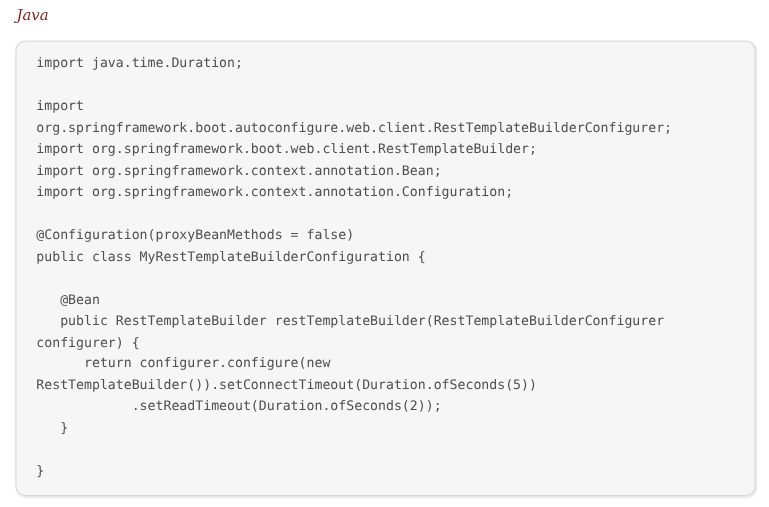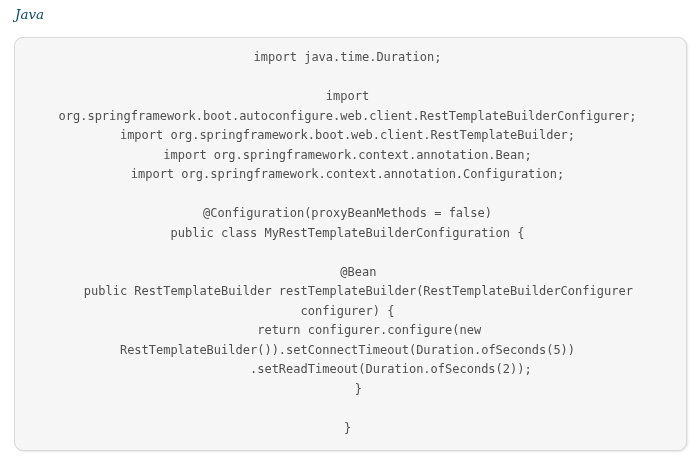--- a/index.html
+++ b/index.html
@@ -18,36 +18,35 @@
     background: #ffffff;
   }
   .code-title {
     position: absolute;
     left: 15px;
     top: 5px;
     font-family: "DejaVu Serif", "Liberation Serif", serif;
     font-style: italic;
     font-size: 13.5px;
     line-height: 18px;
-    color: #0c4a6e;
+    color: #7f1d1d;
   }
   .code-box {
     position: absolute;
     left: 14px;
     top: 37px;
     width: 673px;
     height: 414px;
     box-sizing: border-box;
     background: #f6f6f6;
     border: 1px solid #d9d9d9;
     border-radius: 9px;
     box-shadow: 1px 1px 2px rgba(0,0,0,0.10);
-    padding: 10px 10px 13px 4px;
+    padding: 10px 10px 13px 18px;
     overflow: hidden;
-    text-align: center;
   }
   .code-box pre {
     margin: 0;
     font-family: "DejaVu Sans Mono", "Liberation Mono", monospace;
     font-size: 12px;
     line-height: 19.5px;
     color: #4f4f4f;
     white-space: pre;
     tab-size: 3;
   }

